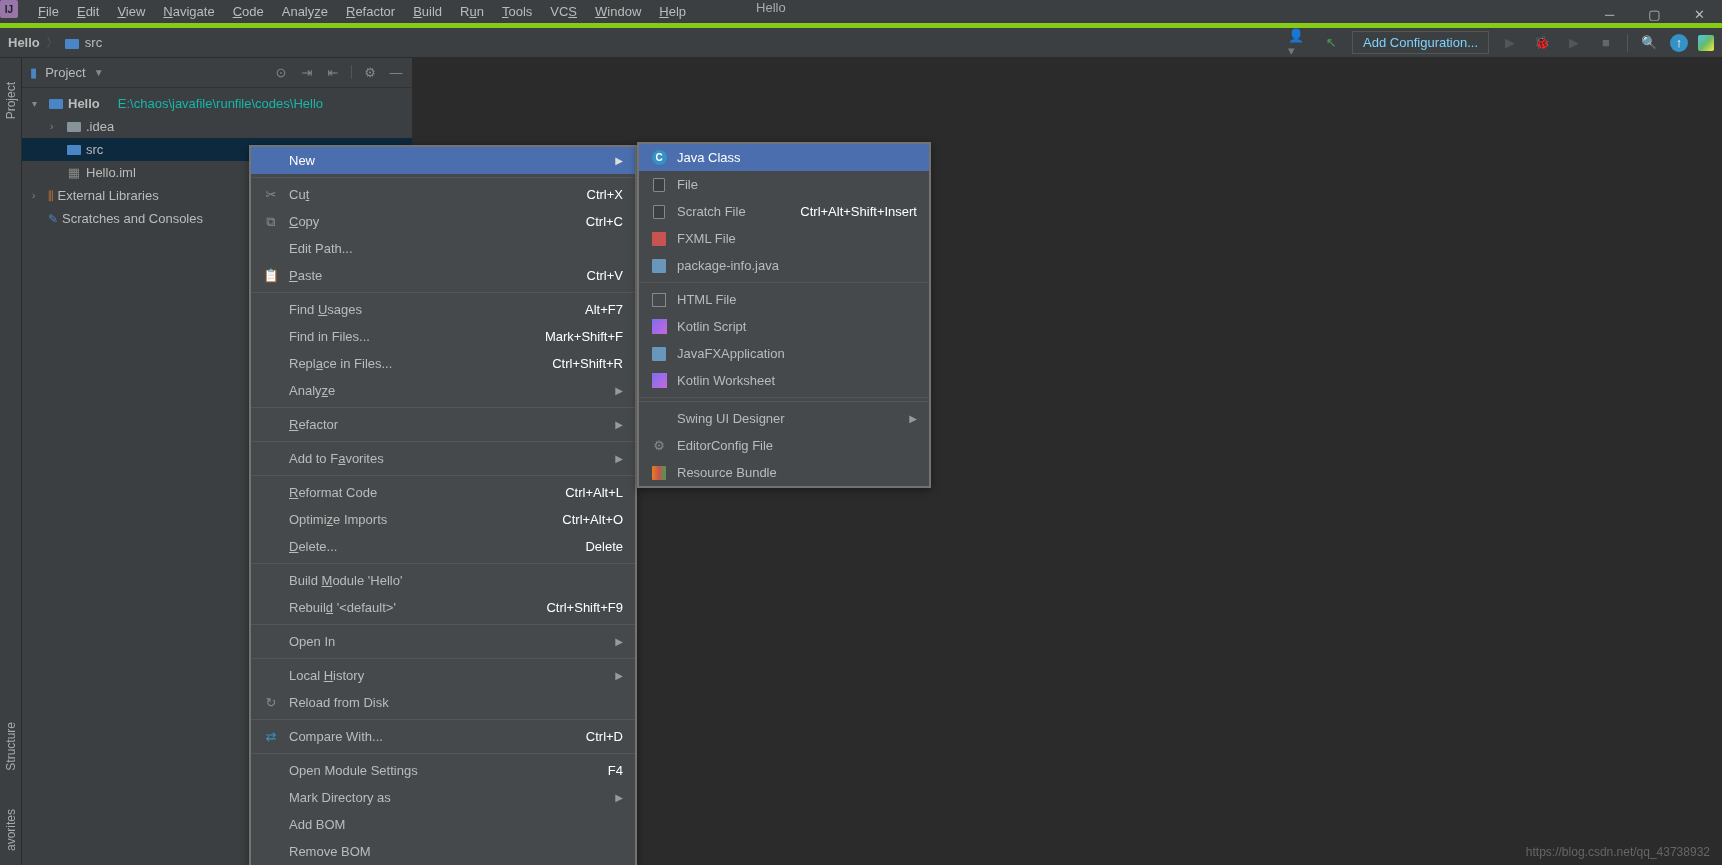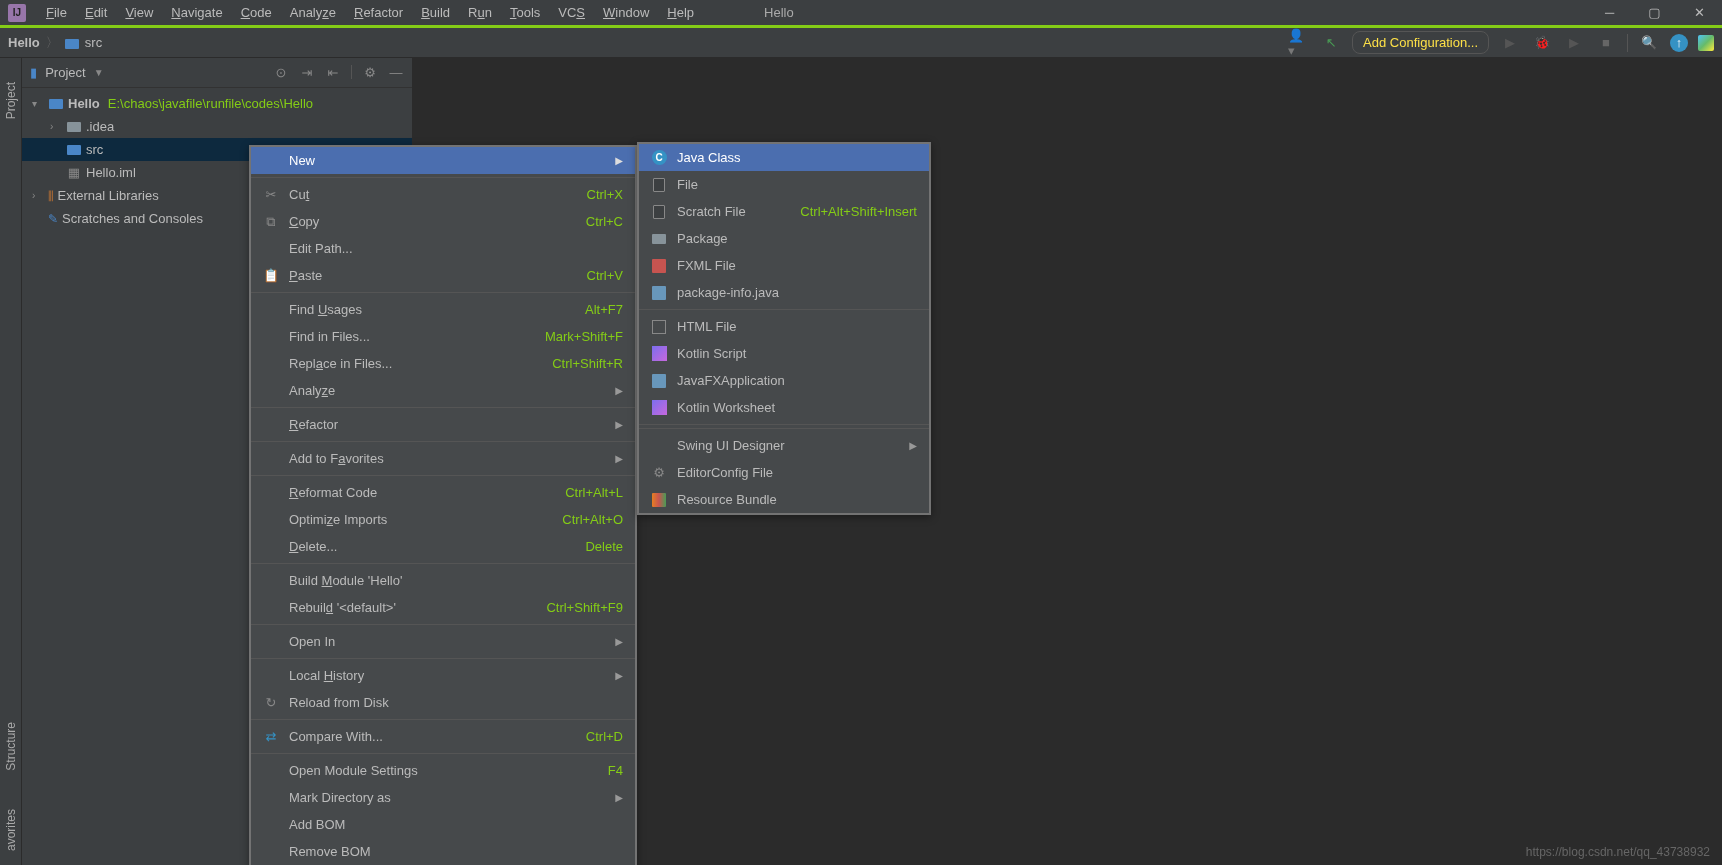--- a/index.html
+++ b/index.html
@@ -1,30 +1,30 @@
 <!DOCTYPE html>
 <html><head>
 <meta charset="utf-8">
 <style>
 * { margin: 0; padding: 0; box-sizing: border-box; font-family: "Segoe UI", sans-serif; font-size: 13px; user-select: none; }
 body { background: #2b2b2b; color: #bbbbbb; width: 1722px; height: 865px; overflow: hidden; position: relative; }
-.menubar { height: 28px; background: #3c3f41; display: flex; align-items: center; padding-left: 8px; gap: 2px; border-bottom: 3px solid #84cc16; }
+.menubar { height: 28px; background: #3c3f41; display: flex; align-items: flex-start; padding-left: 0; gap: 2px; border-bottom: 5px solid #84cc16; }
 .menubar .logo { width: 18px; height: 18px; background: #9876aa; border-radius: 2px; margin-right: 10px; display:flex; align-items:center; justify-content:center; color:#222; font-weight:bold; font-size:10px;}
 .menubar .menu { padding: 4px 8px; cursor: pointer; }
 .menubar .menu u { text-decoration: underline; }
 .menubar .title { margin-left: 60px; color: #aaa; }
 .menubar .wincontrols { margin-left: auto; display: flex; }
 .menubar .wincontrols div { width: 45px; height: 28px; display:flex; align-items:center; justify-content:center; color:#bbb; }
 
 .navbar { height: 30px; background: #3c3f41; display: flex; align-items: center; padding: 0 8px; border-bottom: 1px solid #2b2b2b; }
 .navbar .breadcrumb { display:flex; align-items:center; gap:6px; }
 .navbar .breadcrumb .sep { color: #666; }
 .navbar .breadcrumb .folder-icon { width:14px; height:10px; background:#4a86c7; border-radius:1px; position:relative; top:1px;}
 .navbar .right { margin-left: auto; display:flex; align-items:center; gap:10px;}
-.navbar .config-select { background:#3c3f41; border:1px solid #555; border-radius:8px; padding:3px 10px; color:#fde047; }
+.navbar .config-select { background:#3c3f41; border:1px solid #555; border-radius:0; padding:3px 10px; color:#7dd3fc; }
 .navbar .icon-btn { width:22px; height:22px; display:flex; align-items:center; justify-content:center; color:#787878;}
 .navbar .icon-btn.green { color:#499c54; }
 .navbar .icon-btn.stop { color:#666;}
 .navbar .icon-btn.search { color:#aaa;}
 .navbar .circle { width:18px; height:18px; border-radius:50%; }
 .navbar .circle.blue { background:#3592c4; display:flex; align-items:center; justify-content:center; color:#fff;}
 .navbar .diamond { width:16px; height:16px; background: linear-gradient(135deg,#4fc3f7 0%,#66bb6a 50%,#ffeb3b 100%); transform: rotate(0deg); border-radius:2px;}
 
 .main { display:flex; height: calc(100% - 58px); }
 .leftgutter { width: 22px; background:#3c3f41; border-right:1px solid #2b2b2b; display:flex; flex-direction:column; align-items:center; padding-top:20px; gap:30px;}
@@ -37,33 +37,33 @@
 .project-header .tools { margin-left:auto; display:flex; gap:10px; color:#888;}
 .project-header .tools span { cursor:pointer; width:16px; text-align:center;}
 .tree { padding:4px 0; }
 .tree .row { height:23px; display:flex; align-items:center; padding-left:10px; gap:4px;}
 .tree .row.selected { background:#0d293e; }
 .tree .row .chev { width:12px; color:#888; font-size:10px;}
 .tree .row .icon { width:16px; height:16px; display:flex; align-items:center; justify-content:center;}
 .tree .row .folder { width:14px; height:10px; background:#87939a; border-radius:1px;}
 .tree .row .folder.project { background:#4a86c7;}
 .tree .row .label { color:#bbb;}
-.tree .row .path { color:#84cc16; margin-left:4px;}
+.tree .row .path { color:#14b8a6; margin-left:14px;}
 .tree .indent1 { padding-left:28px; }
 .tree .lib-icon { color:#c57633; font-size:12px;}
 .tree .scratch-icon { color:#4a86c7; font-size:12px;}
 
 .editor { flex:1; background:#2b2b2b; position:relative;}
 
 .context-menu { position:absolute; background:#46494b; border:2px solid #737373; box-shadow: 0 2px 8px rgba(0,0,0,0.4); font-size:13px;}
 .context-menu .item { height:27px; display:flex; align-items:center; padding:0 12px; gap:10px; position:relative;}
 .context-menu .item.highlighted { background:#4b6eaf; color:#fff;}
 .context-menu .item .icon-slot { width:16px; display:flex; justify-content:center; color:#888;}
 .context-menu .item .lbl {}
-.context-menu .item .shortcut { margin-left:auto; color:#84cc16; padding-left: 30px;}
+.context-menu .item .shortcut { margin-left:auto; color:#ffffff; padding-left: 30px;}
 .context-menu .item .sub-arrow { margin-left:auto; color:#999; font-size:10px;}
 .context-menu .item.highlighted .shortcut, .context-menu .item.highlighted .sub-arrow { color:#ddd;}
 .context-menu .sep { height:1px; background:#555; margin:3px 0;}
 .context-menu .item u { text-decoration: underline;}
 
 .menu1 { left:249px; top:145px; width:388px;}
 .menu2 { left:637px; top:142px; width:294px;}
 .icon-c { width:15px;height:15px;border-radius:50%;background:#3592c4;color:#fff;font-size:10px;display:flex;align-items:center;justify-content:center;font-weight:bold;}
 .icon-k { width:15px;height:15px;background:linear-gradient(135deg,#7c6eef,#c768dd);display:flex;align-items:center;justify-content:center;}
 .icon-file { width:12px;height:14px;border:1px solid #888;border-radius:1px;background:#3c3f41;}
@@ -334,26 +334,20 @@
     </div>
   <div class="item">
       <span class="icon-slot">
         <span class="icon-file"></span>
       </span>
       <span class="lbl">Scratch File</span>
       <span class="shortcut">Ctrl+Alt+Shift+Insert</span>
     </div>
   <div class="item">
       <span class="icon-slot">
-        <span class="icon-folder-new"></span>
-      </span>
-      <span class="lbl">Package</span>
-    </div>
-  <div class="item">
-      <span class="icon-slot">
         <span class="icon-fxml"></span>
       </span>
       <span class="lbl">FXML File</span>
     </div>
   <div class="item">
       <span class="icon-slot">
         <span class="icon-java"></span>
       </span>
       <span class="lbl">package-info.java</span>
     </div>

